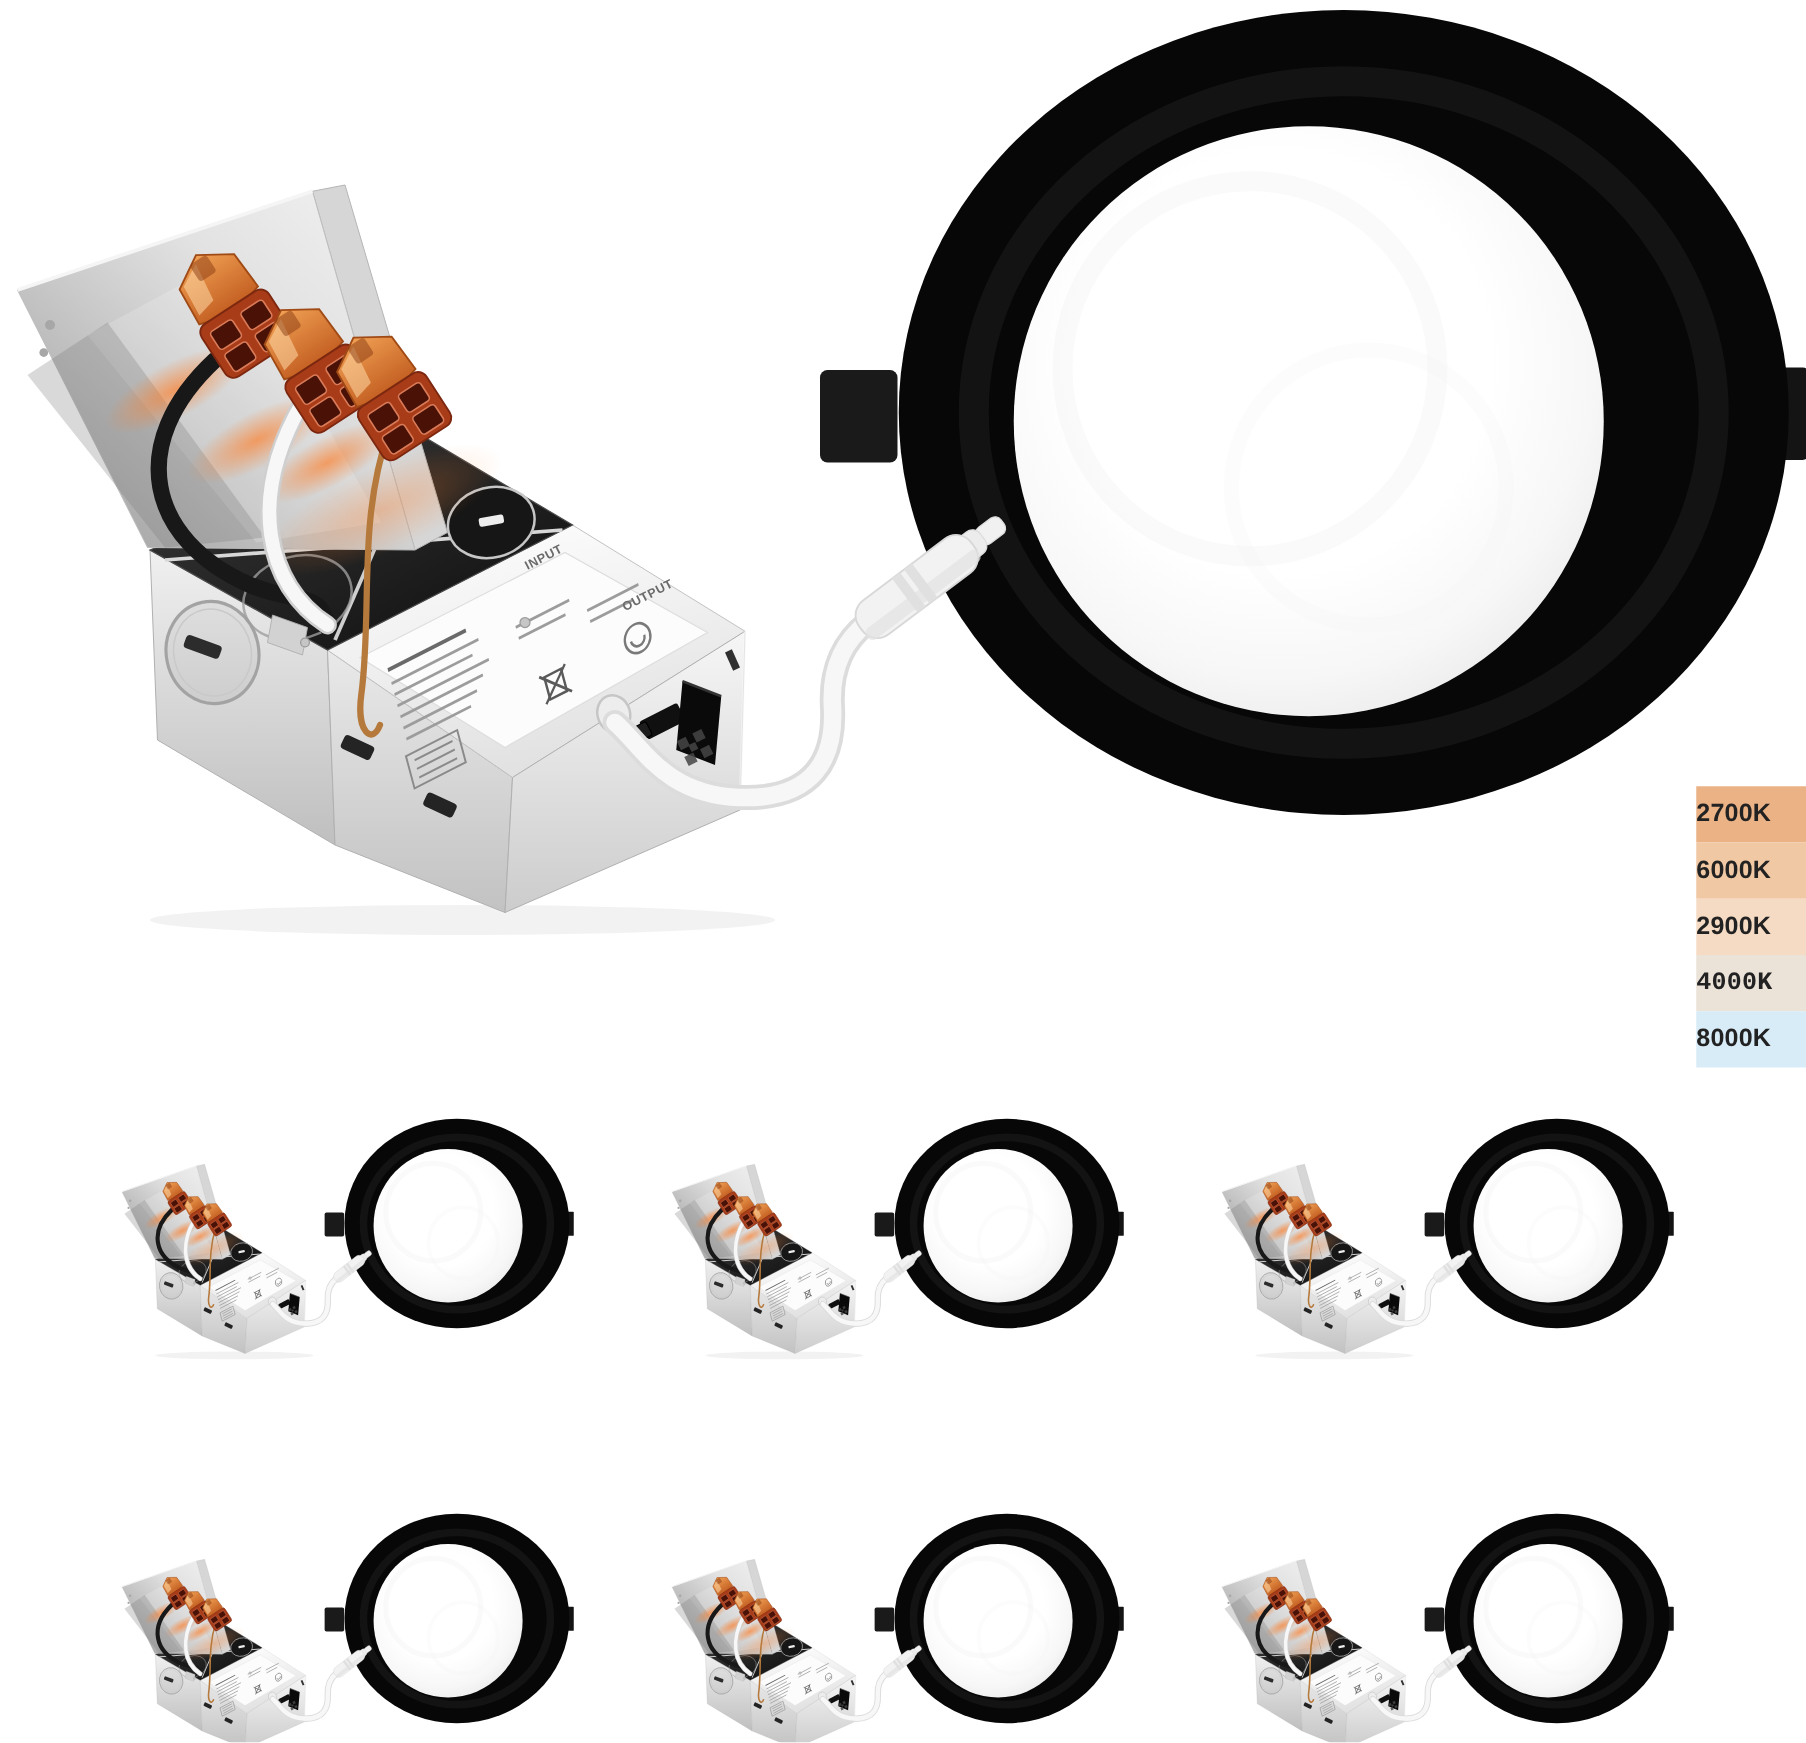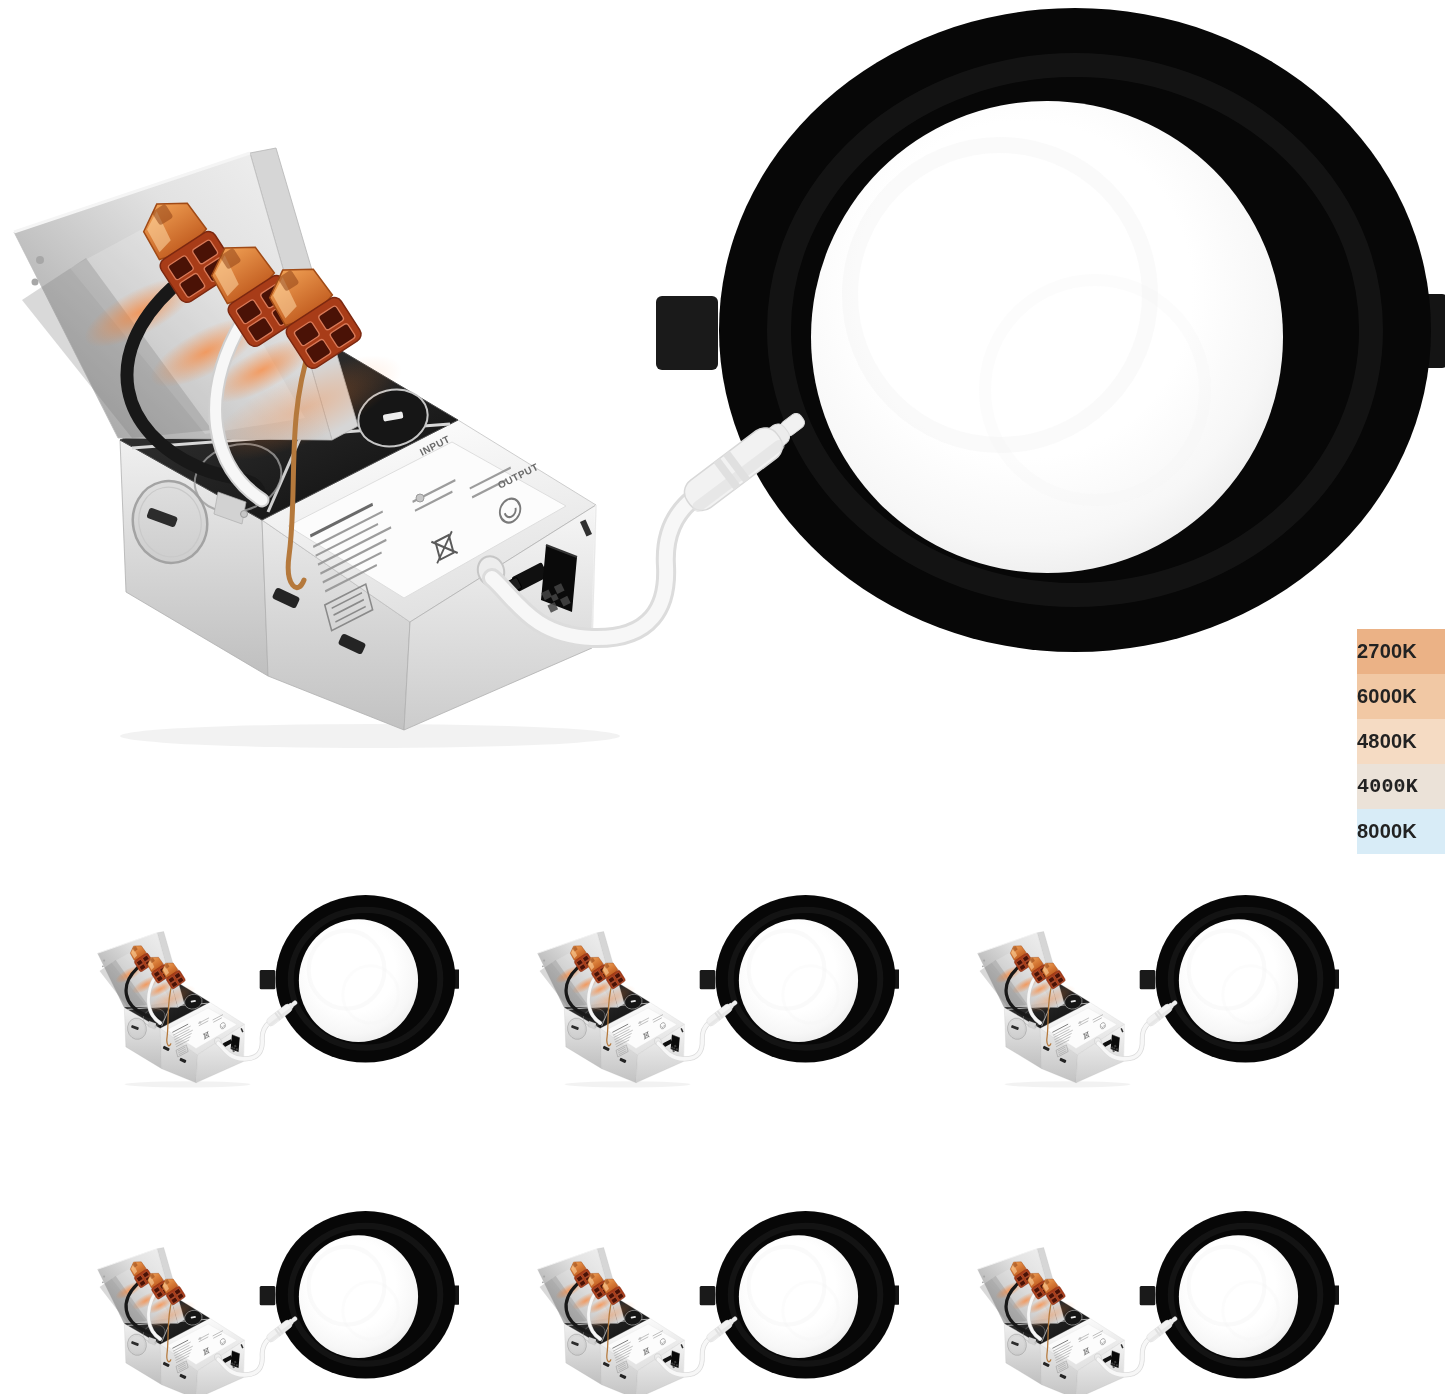--- a/index.html
+++ b/index.html
@@ -249,21 +249,21 @@
   </svg>
 
   <div class="swatches">
       <div class="swatch" style="background: rgb(235, 178, 134);">
         <span style="color: rgb(34, 34, 34);">2700K</span>
       </div>
       <div class="swatch" style="background: rgb(241, 200, 164);">
         <span style="color: rgb(34, 34, 34);">6000K</span>
       </div>
       <div class="swatch" style="background: rgb(245, 219, 195);">
-        <span style="color: rgb(34, 34, 34);">4800K</span>
+        <span style="color: rgb(34, 34, 34);">2900K</span>
       </div>
       <div class="swatch" style="background: rgb(235, 226, 216);">
         <span style="color: rgb(34, 34, 34); font-family: Liberation Mono, monospace;">4000K</span>
       </div>
       <div class="swatch" style="background: rgb(216, 236, 247);">
         <span style="color: rgb(34, 34, 34);">8000K</span>
       </div>
     </div>
 
   <svg class="kit kit-small pos-r1c1" viewBox="0 0 1445 750" preserveAspectRatio="none">

